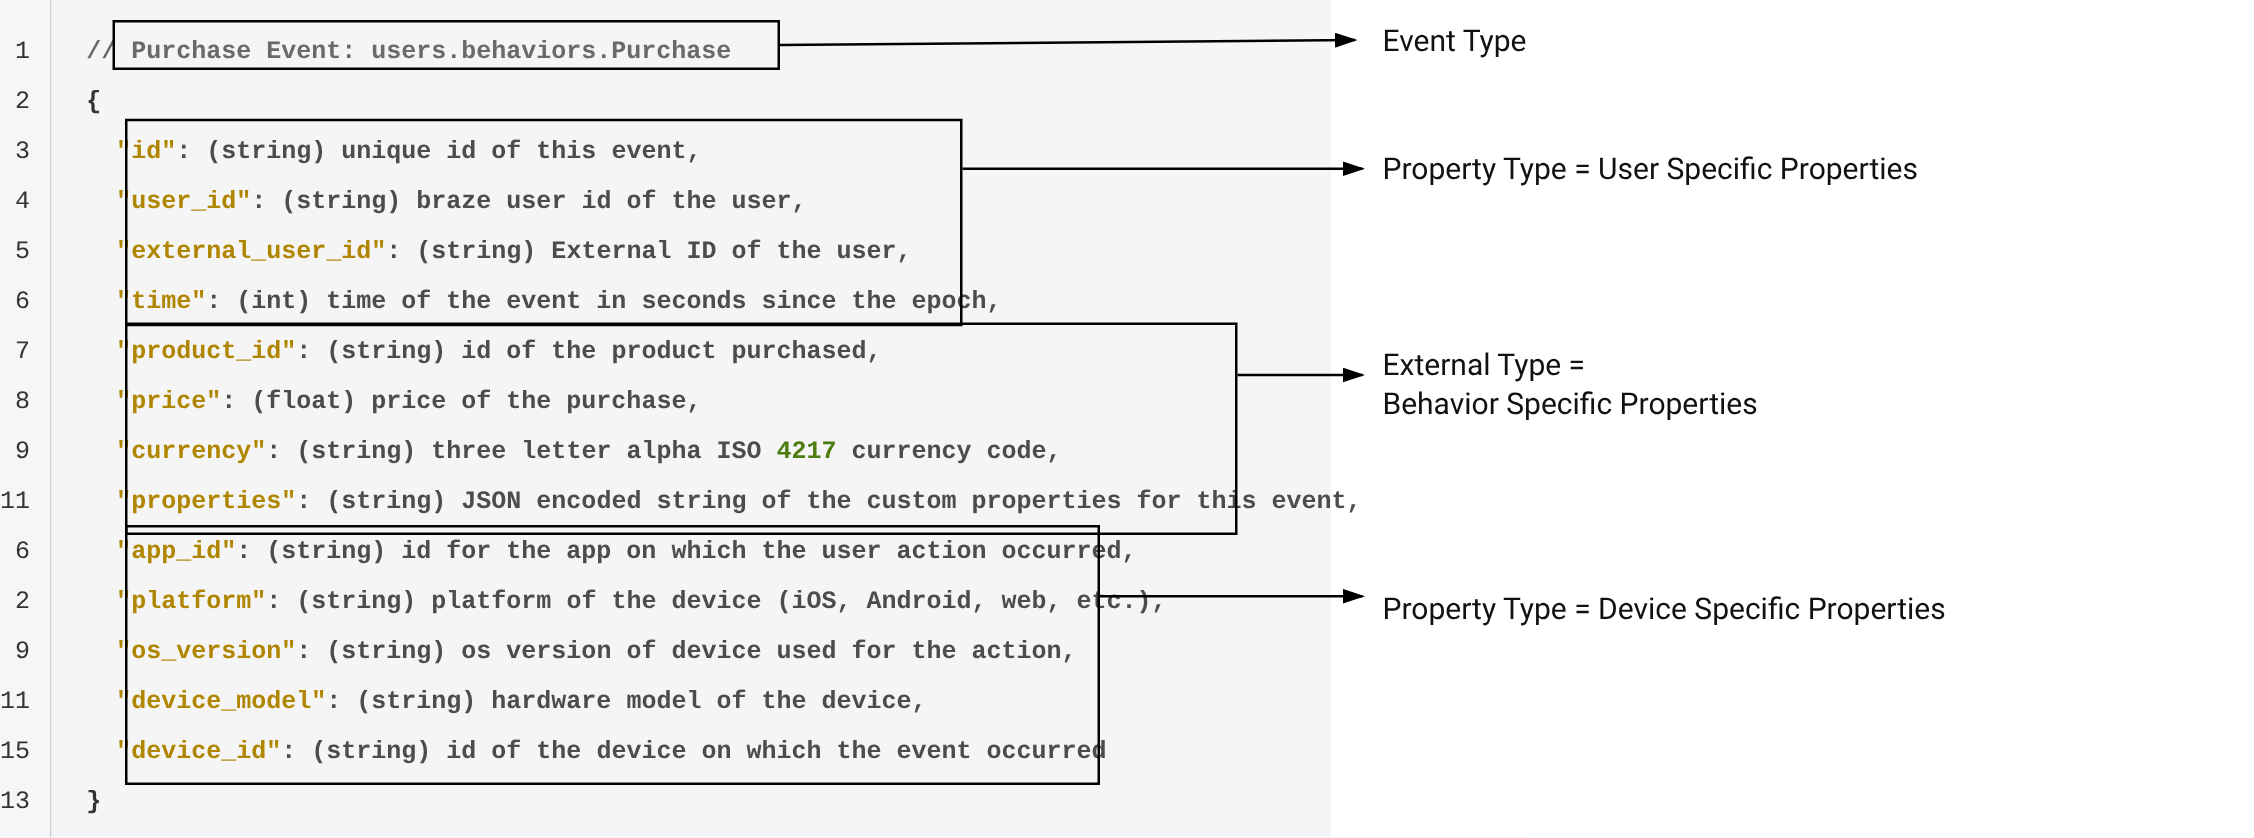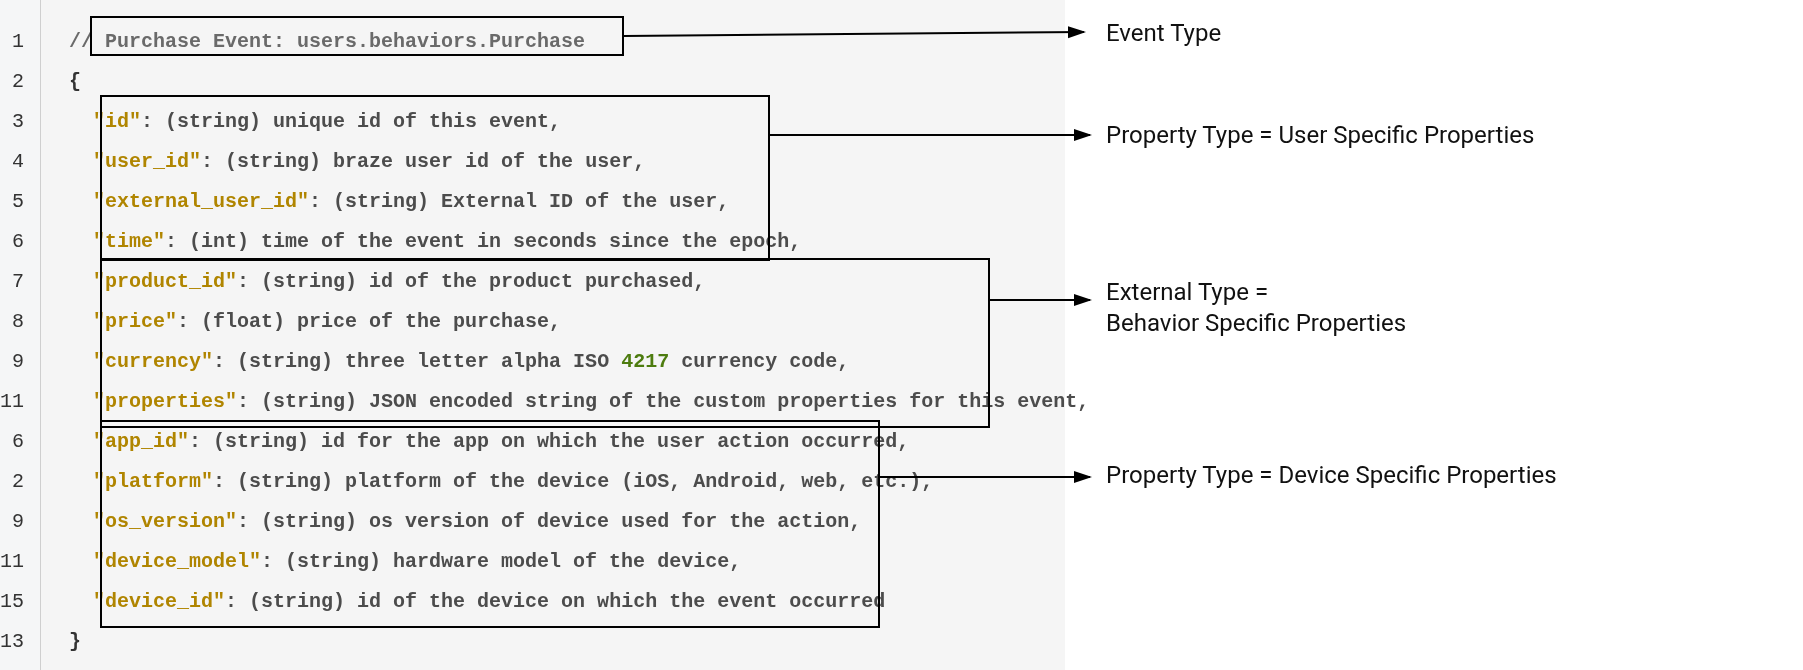--- a/index.html
+++ b/index.html
@@ -71,21 +71,21 @@
   .label {
     position: absolute;
     font-size: 24px;
     color: #111;
     font-family: -apple-system, BlinkMacSystemFont, "Segoe UI", Roboto, Helvetica, Arial, sans-serif;
     line-height: 1.3;
   }
   .label-event { left: 1106px; top: 18px; }
   .label-user  { left: 1106px; top: 120px; }
   .label-beh   { left: 1106px; top: 277px; }
-  .label-dev   { left: 1106px; top: 460px; }
+  .label-dev   { left: 1106px; top: 472px; }
 </style>
 </head>
 <body>
 
 <div class="code-panel">
   <div class="gutter" id="gutter">
       <div>1</div>
       <div>2</div>
       <div>3</div>
       <div>4</div>

